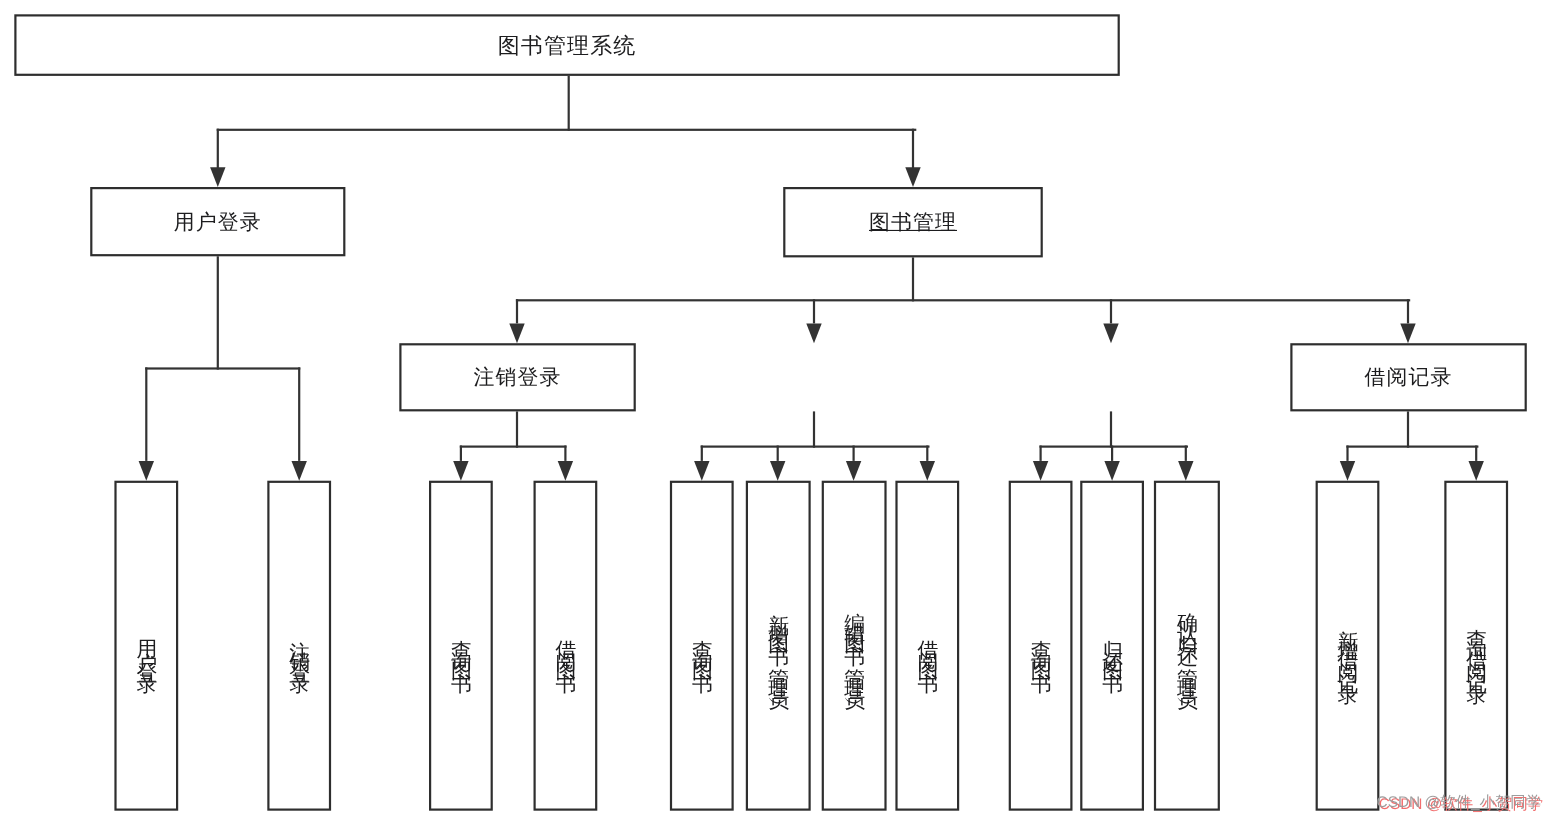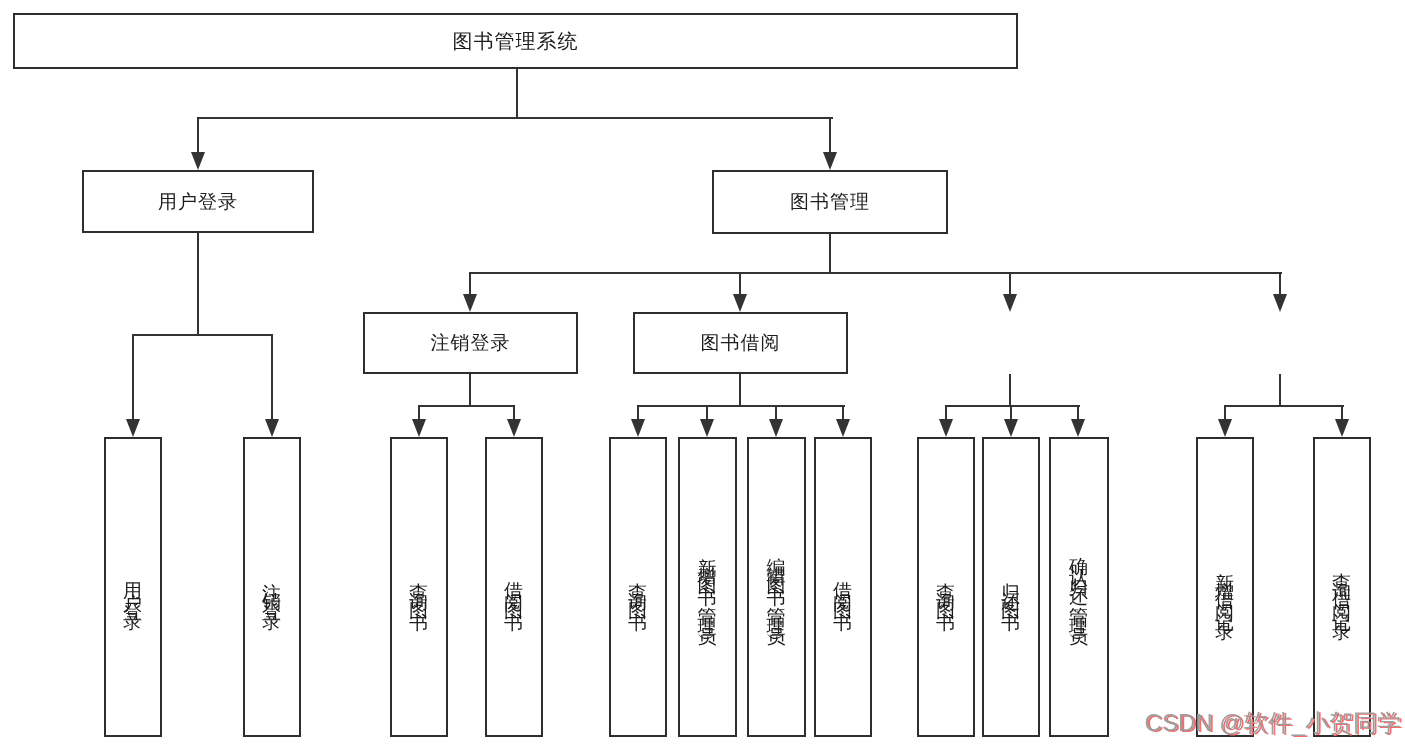--- a/index.html
+++ b/index.html
@@ -45,48 +45,48 @@
     width: 0;
     height: 0;
     border-left: 7px solid transparent;
     border-right: 7px solid transparent;
     border-top: 18px solid var(--line, #333333);
   }
   .watermark {
     position: absolute;
     right: 4px;
     bottom: 8px;
-    font-size: 24px;
+    font-size: 14px;
     color: var(--watermark, #9e9e9e);
     text-shadow: 2px 1px 0 var(--watermark_shadow, #f26d6d);
     z-index: 5;
     white-space: nowrap;
   }
 </style>
 </head>
 <body>
 
 <div class="canvas">
 
   <div class="node root" style="left:13px;top:13px;width:1005px;height:56px;">
     <span>图书管理系统</span>
   </div>
 
   <div class="node" style="left:82px;top:170px;width:232px;height:63px;">
     <span>用户登录</span>
   </div>
-  <div class="node" style="left:712px;top:170px;width:236px;height:64px;">
+  <div class="node" style="left:712px;top:170px;width:236px;height:64px;text-decoration:underline;">
     <span>图书管理</span>
   </div>
 
   <div class="node" style="left:363px;top:312px;width:215px;height:62px;">
     <span>注销登录</span>
   </div>
-  <div class="node" style="left:633px;top:312px;width:215px;height:62px;">
-    <span>图书借阅</span>
+  <div class="node" style="left:1173px;top:312px;width:215px;height:62px;">
+    <span>借阅记录</span>
   </div>
 
   <div class="node leaf" style="left:104px;top:437px;width:58px;height:300px;">
     <span class="vtext">用户登录</span>
   </div>
   <div class="node leaf" style="left:243px;top:437px;width:58px;height:300px;">
     <span class="vtext">注销登录</span>
   </div>
   <div class="node leaf" style="left:390px;top:437px;width:58px;height:300px;">
     <span class="vtext">查询图书</span>

